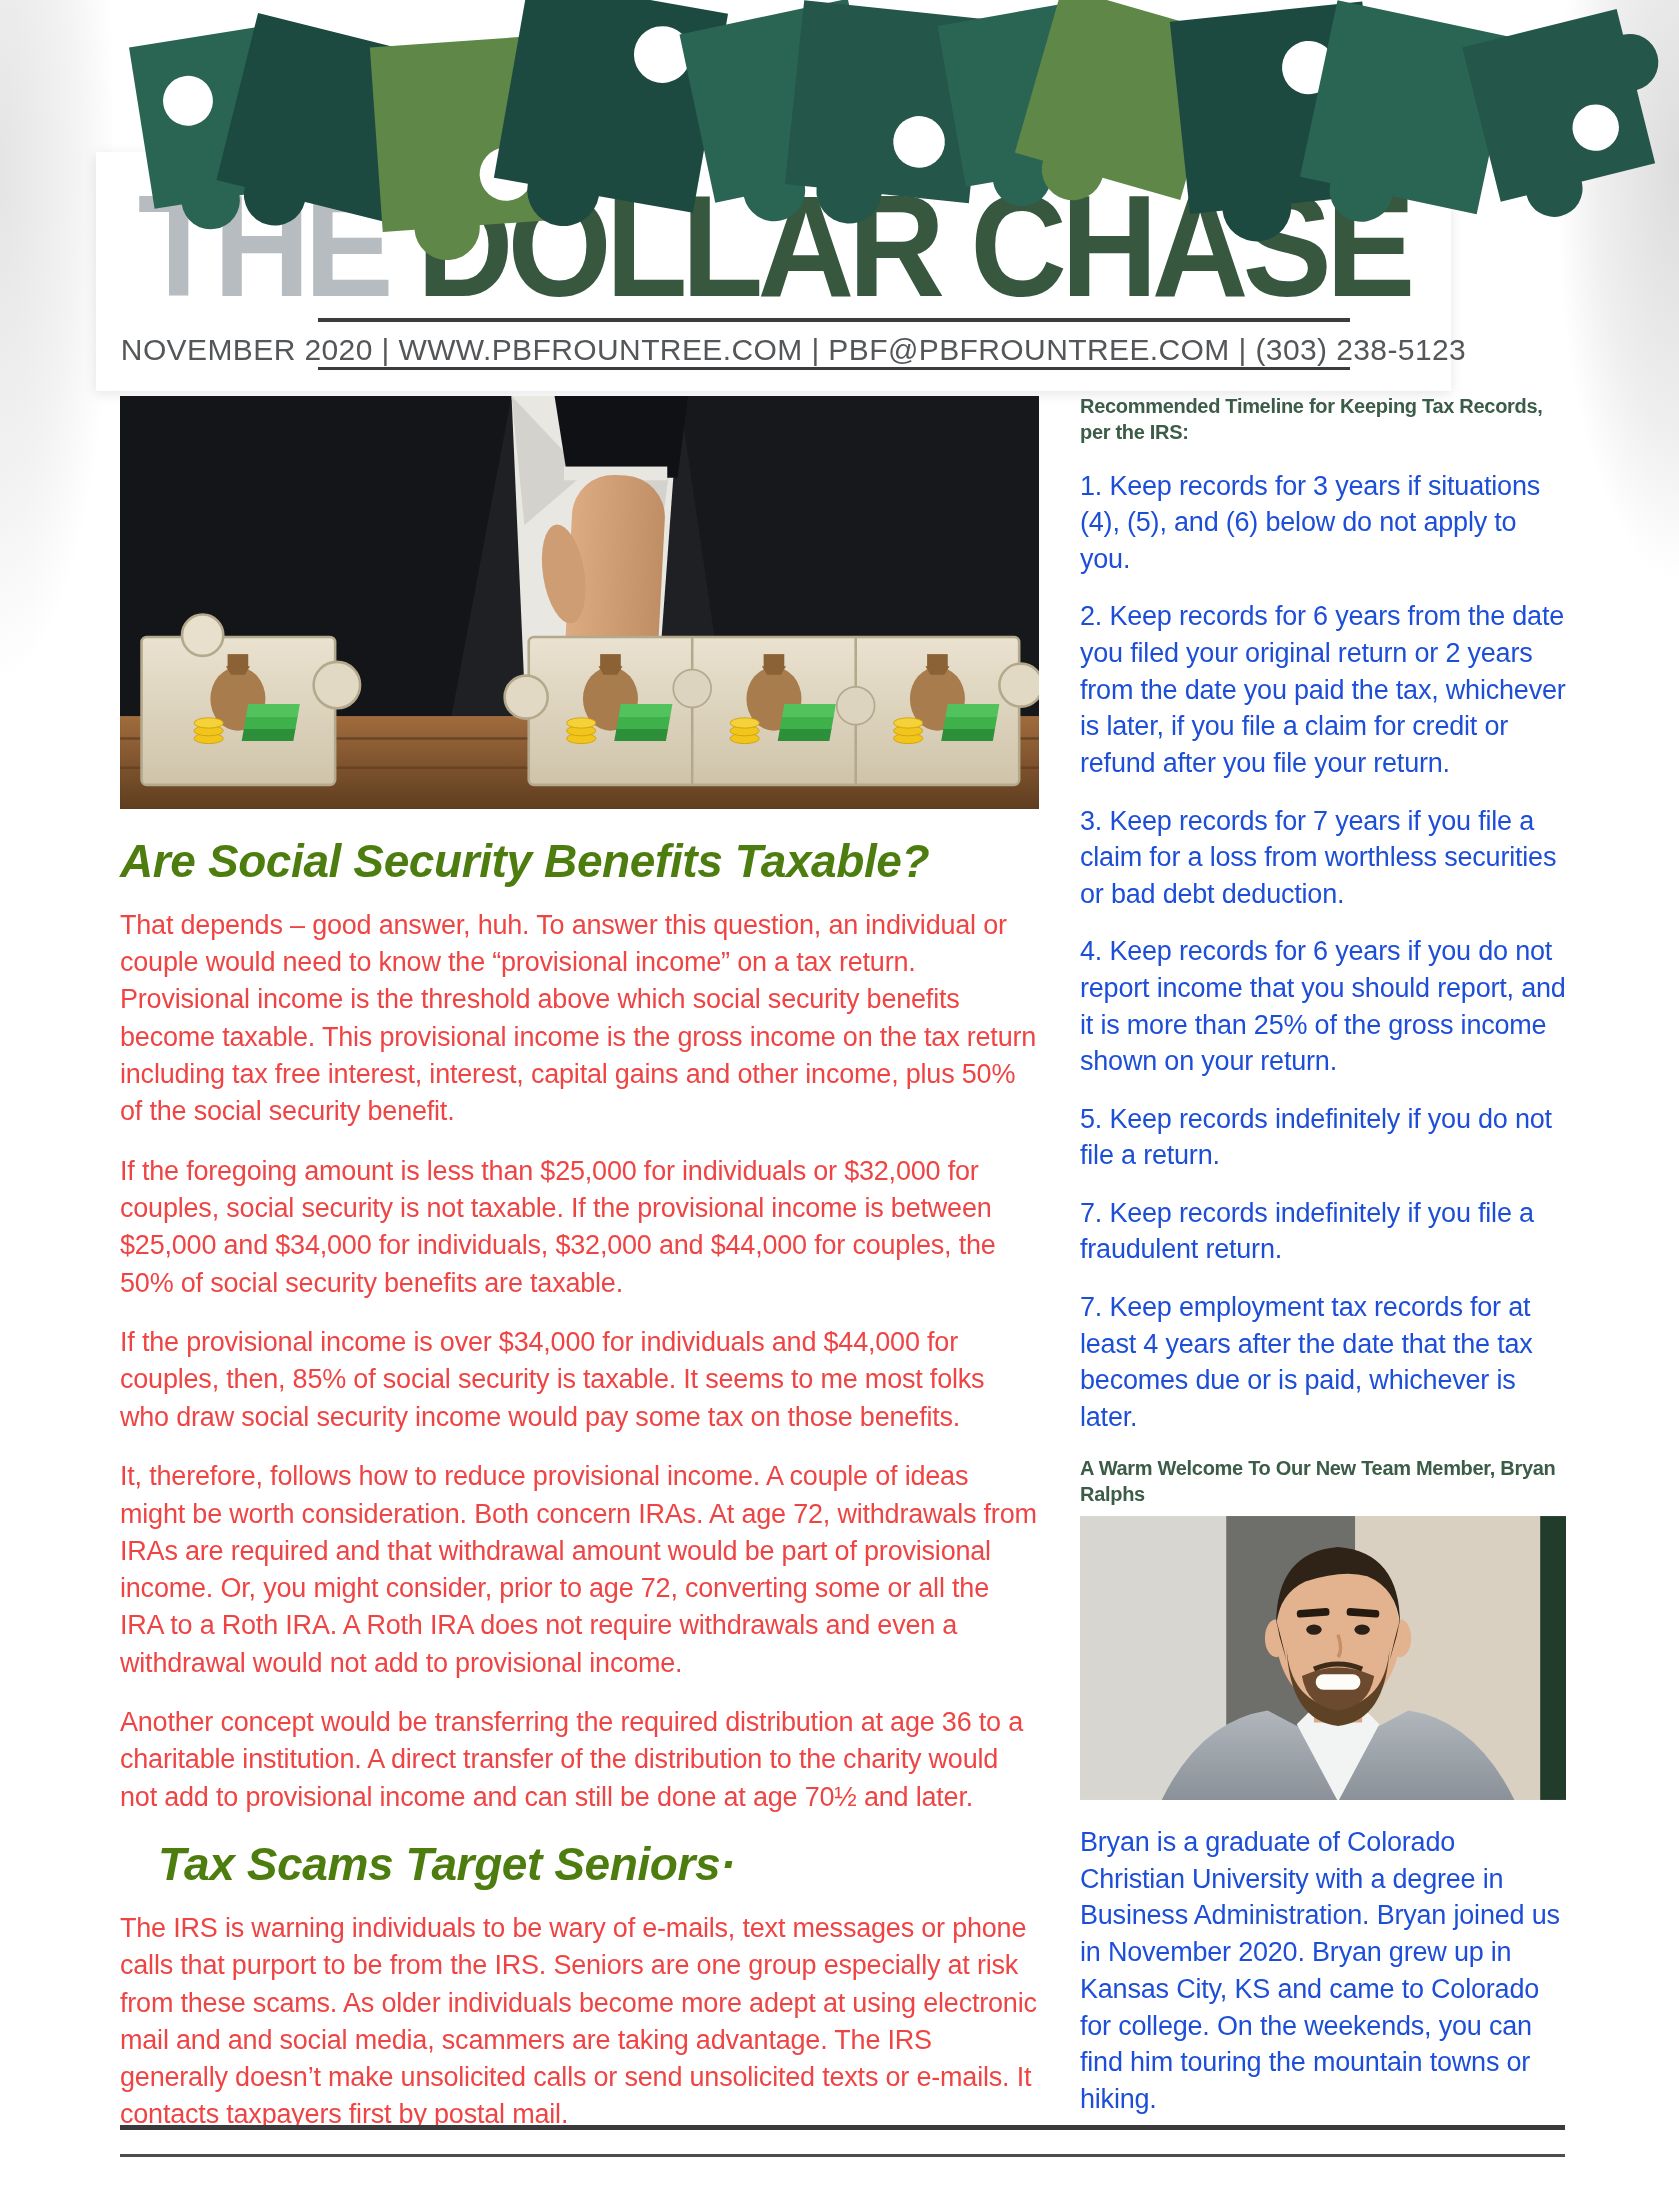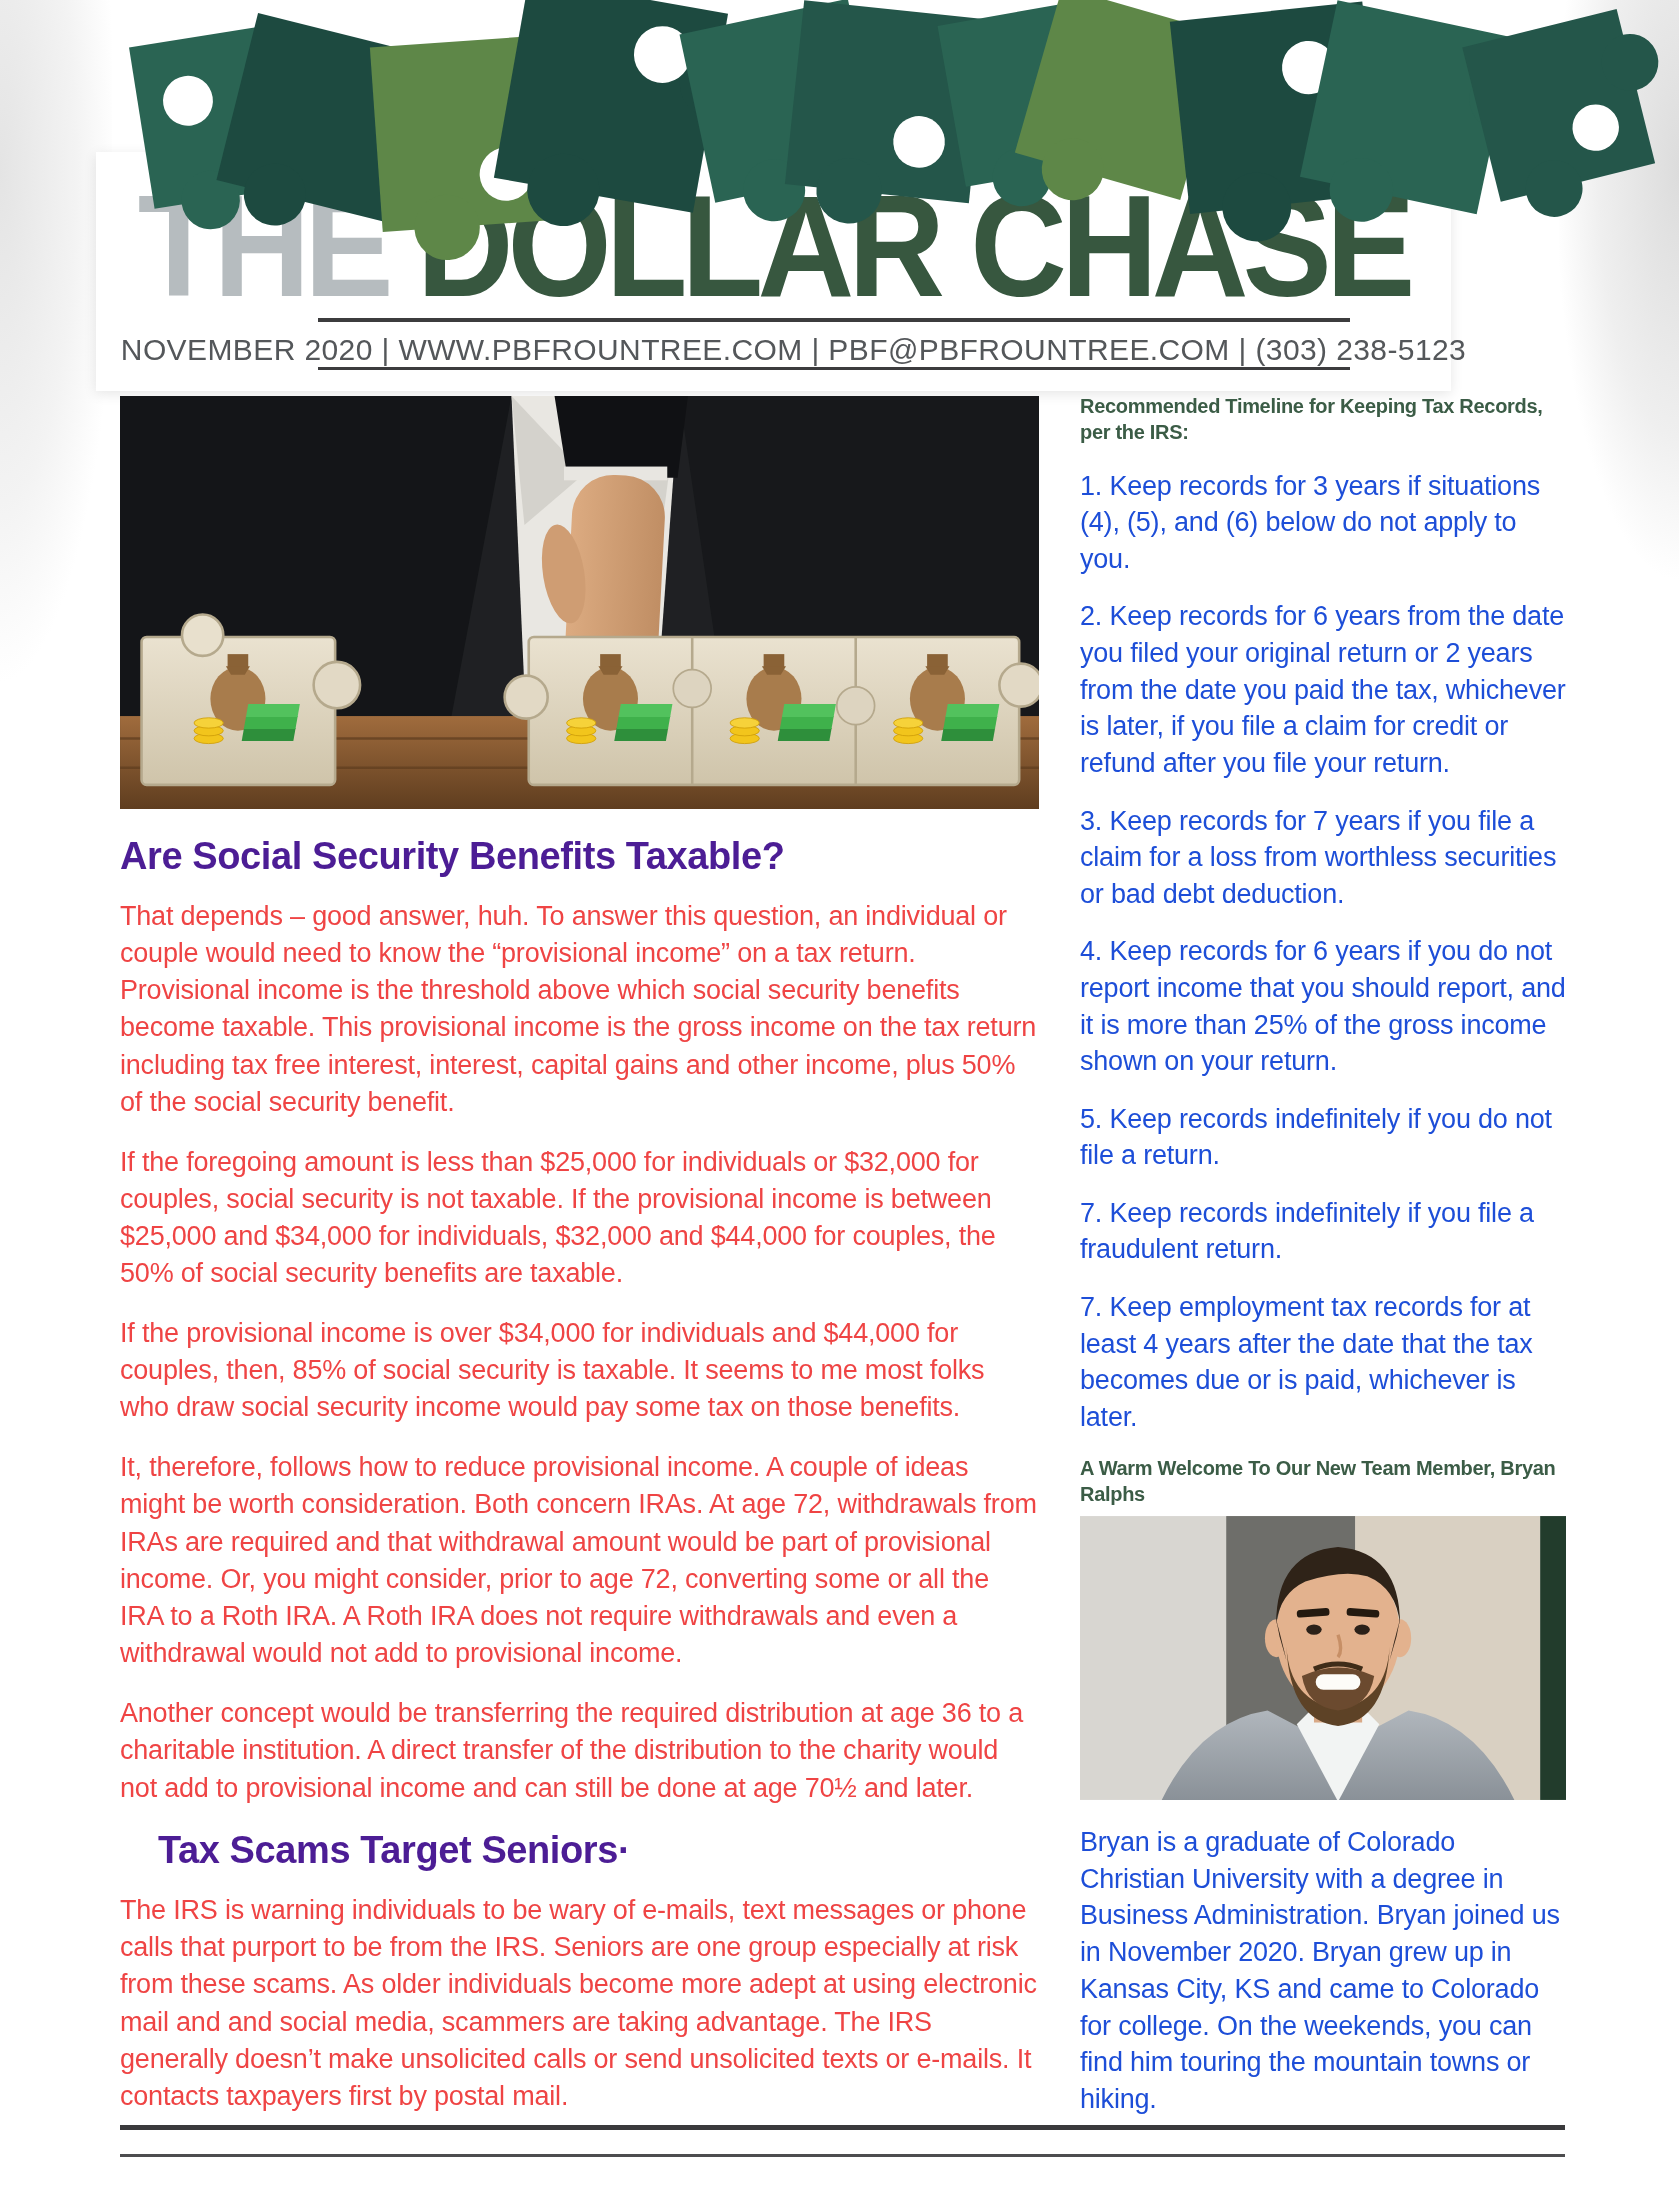--- a/index.html
+++ b/index.html
@@ -20,21 +20,21 @@
   .title-rest{color:#37573f;}
   .rule{margin:0 auto;background:#3c3c3e;}
   .rule-top{width:1032px;height:4.3px;position:absolute;left:222px;top:166px;}
   .issue-line{position:absolute;left:0;top:181px;width:100%;text-align:center;
      font-size:30px;color:#54575a;letter-spacing:0.4px;margin-left:20px;}
   .rule-bottom{width:1032px;height:3.4px;position:absolute;left:222px;top:215px;background:#3c3c3e;}
   .col-left{position:absolute;left:120px;top:396px;width:919px;}
   .col-right{position:absolute;left:1080px;top:394px;width:486px;}
   .photo-left svg{display:block;width:919px;height:413px;}
   .photo-right svg{display:block;width:486px;height:284px;margin:8.6px 0 24px;}
-  h2.article-heading{font-size:38px;color:#4c1d95;margin:26px 0 19px;letter-spacing:-0.4px;line-height:1.15;}
+  h2.article-heading{font-size:46px;color:#4d7c0f;margin:26px 0 19px;letter-spacing:-0.4px;line-height:1.15;font-style:italic;}
   h2.article-heading.second{margin-top:10.3px;margin-left:38px;}
   .col-left p{font-size:27px;line-height:1.38;color:#ef4444;margin:0 0 22.4px;letter-spacing:-0.2px;}
   h3.side-heading{font-size:20px;color:#3b5c46;line-height:1.28;margin:0 0 22.4px;letter-spacing:-0.3px;}
   h3.side-heading.welcome{margin-top:13.8px;margin-bottom:8.6px;}
   .col-right p{font-size:27px;line-height:1.36;color:#1d4ed8;margin:0 0 20.6px;letter-spacing:-0.2px;}
   .bottom-rule-1{position:absolute;left:120px;top:2125px;width:1445px;height:5.2px;background:#3a3a3c;}
   .bottom-rule-2{position:absolute;left:120px;top:2154px;width:1445px;height:2.6px;background:#4d4d4f;}
 </style>
 </head>
 <body>

